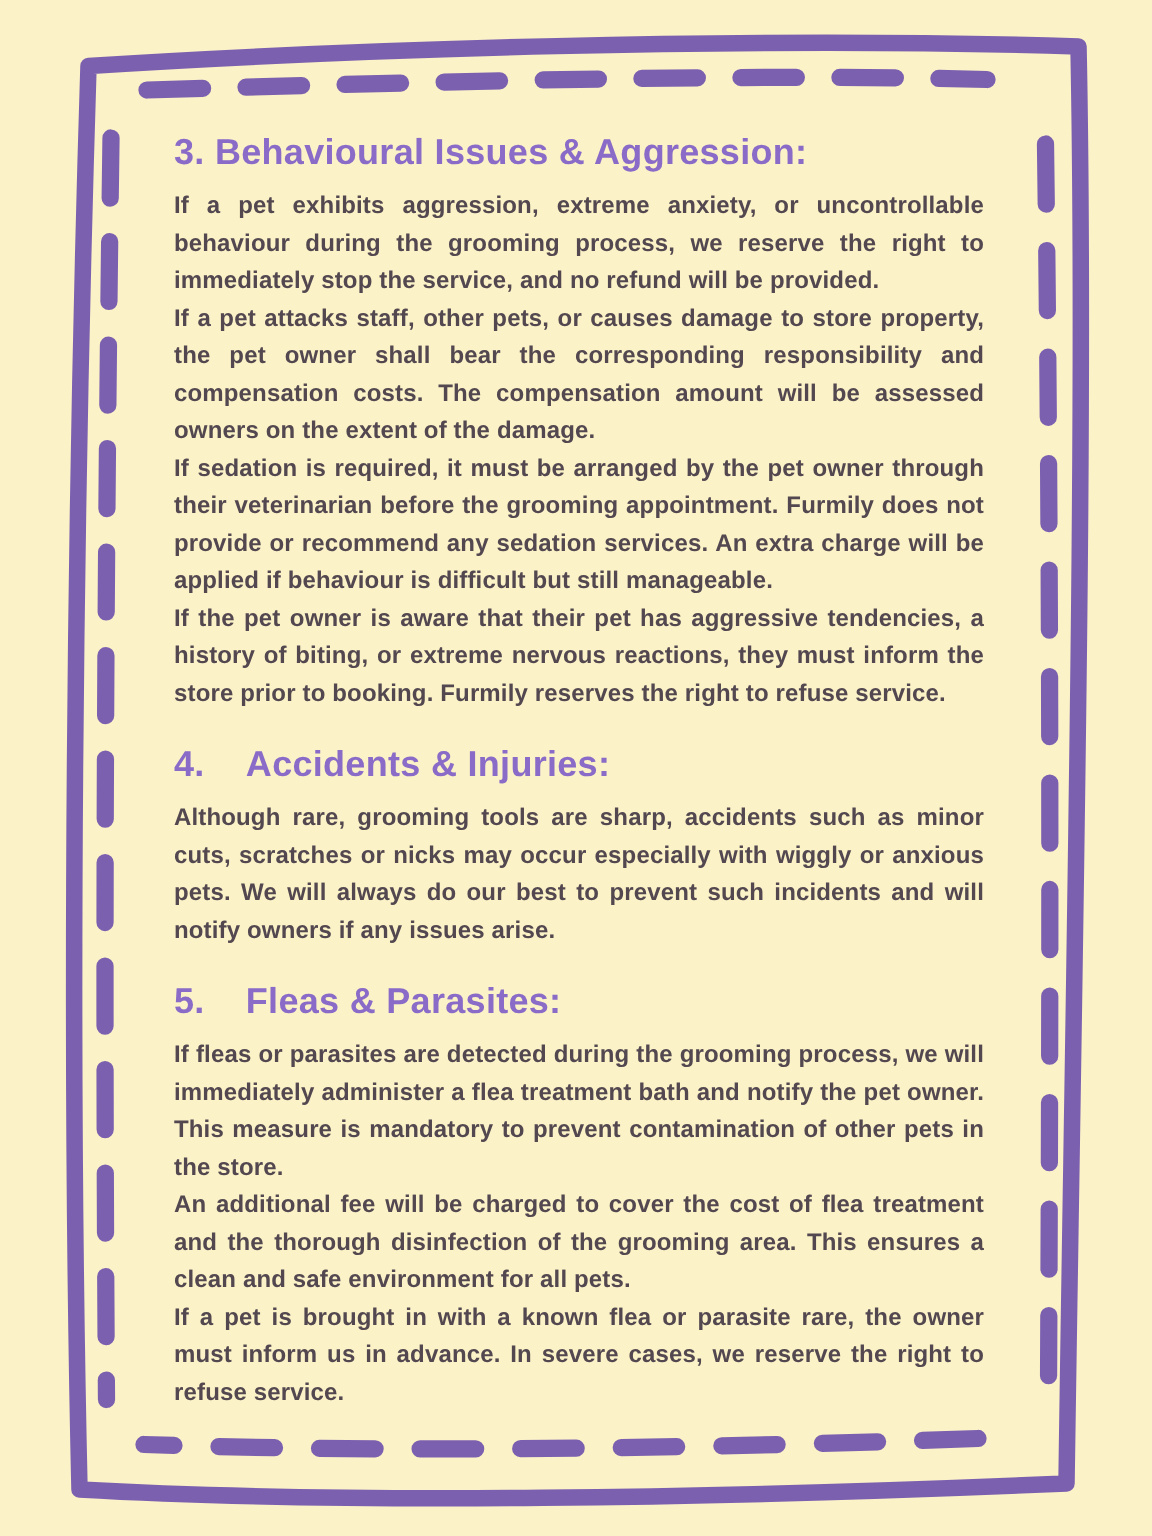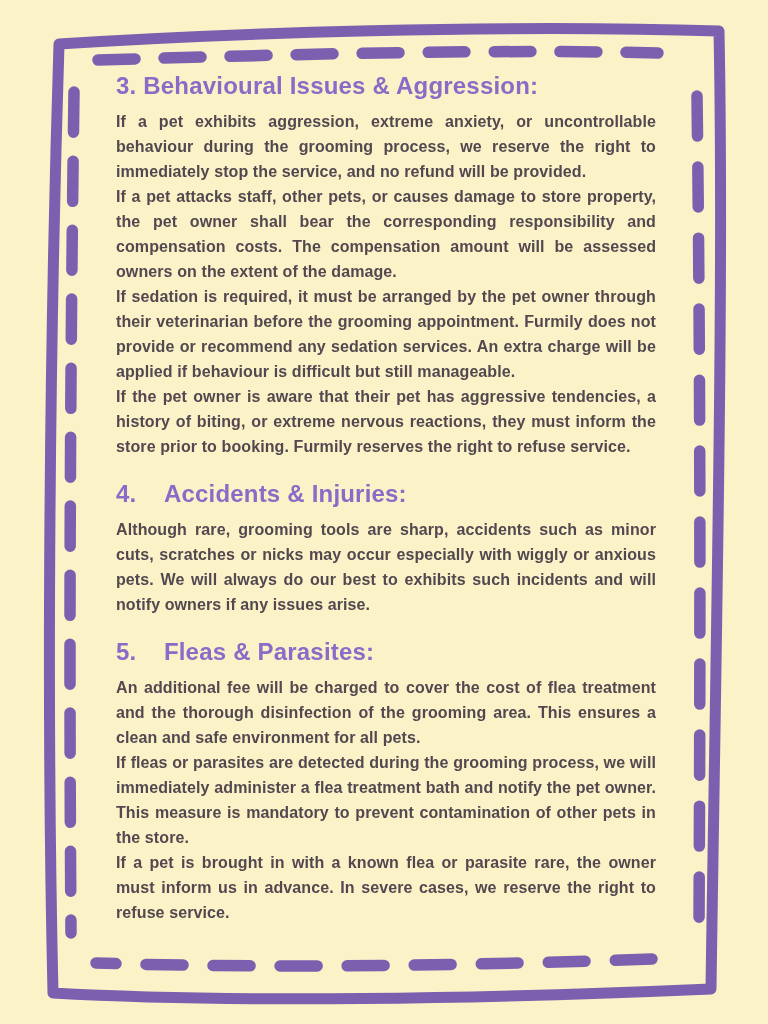--- a/index.html
+++ b/index.html
@@ -28,21 +28,21 @@
     fill: none;
     stroke: var(--border);
     stroke-linecap: round;
     stroke-linejoin: round;
   }
   .outline { stroke-width: 11; }
   .dash { stroke-width: 11.5; }
   .content {
     position: absolute;
     left: 116px;
-    top: 72px;
+    top: 88px;
     width: 540px;
   }
   section + section { margin-top: 21px; }
   h2 {
     margin: 0 0 9px 0;
     font-size: 24px;
     line-height: 28px;
     font-weight: 700;
     letter-spacing: 0.2px;
     color: var(--heading);
@@ -79,23 +79,23 @@
   <section>
     <h2>3. Behavioural Issues &amp; Aggression:</h2>
     <p>If a pet exhibits aggression, extreme anxiety, or uncontrollable behaviour during the grooming process, we reserve the right to immediately stop the service, and no refund will be provided.</p>
     <p>If a pet attacks staff, other pets, or causes damage to store property, the pet owner shall bear the corresponding responsibility and compensation costs. The compensation amount will be assessed owners on the extent of the damage.</p>
     <p>If sedation is required, it must be arranged by the pet owner through their veterinarian before the grooming appointment. Furmily does not provide or recommend any sedation services. An extra charge will be applied if behaviour is difficult but still manageable.</p>
     <p>If the pet owner is aware that their pet has aggressive tendencies, a history of biting, or extreme nervous reactions, they must inform the store prior to booking. Furmily reserves the right to refuse service.</p>
   </section>
 
   <section>
     <h2>4.&nbsp;&nbsp;&nbsp;&nbsp;Accidents &amp; Injuries:</h2>
-    <p>Although rare, grooming tools are sharp, accidents such as minor cuts, scratches or nicks may occur especially with wiggly or anxious pets. We will always do our best to exhibits such incidents and will notify owners if any issues arise.</p>
+    <p>Although rare, grooming tools are sharp, accidents such as minor cuts, scratches or nicks may occur especially with wiggly or anxious pets. We will always do our best to prevent such incidents and will notify owners if any issues arise.</p>
   </section>
 
   <section>
     <h2>5.&nbsp;&nbsp;&nbsp;&nbsp;Fleas &amp; Parasites:</h2>
+    <p>If fleas or parasites are detected during the grooming process, we will immediately administer a flea treatment bath and notify the pet owner. This measure is mandatory to prevent contamination of other pets in the store.</p>
     <p>An additional fee will be charged to cover the cost of flea treatment and the thorough disinfection of the grooming area. This ensures a clean and safe environment for all pets.</p>
-    <p>If fleas or parasites are detected during the grooming process, we will immediately administer a flea treatment bath and notify the pet owner. This measure is mandatory to prevent contamination of other pets in the store.</p>
     <p>If a pet is brought in with a known flea or parasite rare, the owner must inform us in advance. In severe cases, we reserve the right to refuse service.</p>
   </section>
 
 </main>
 
 </body></html>

